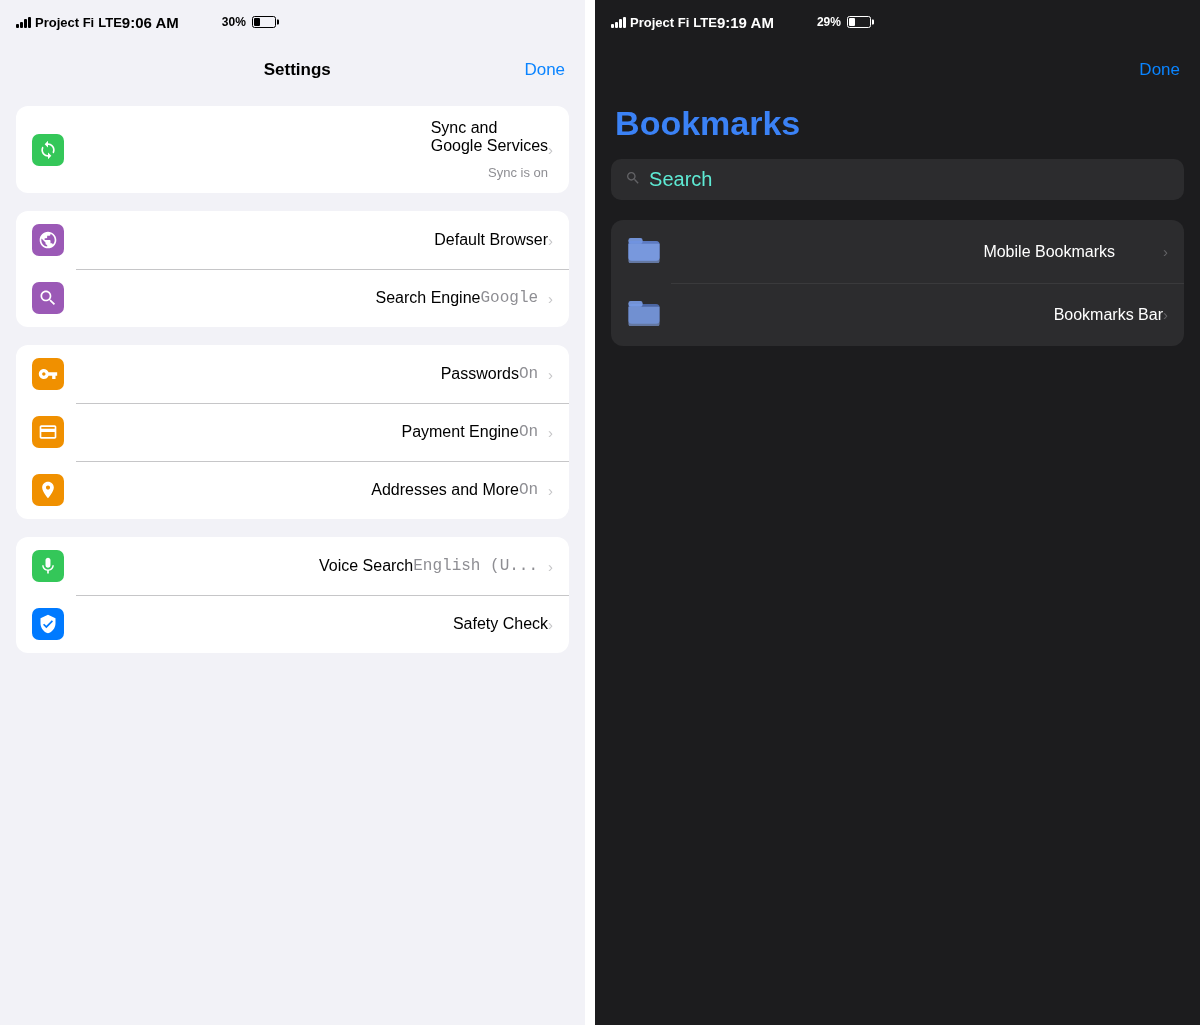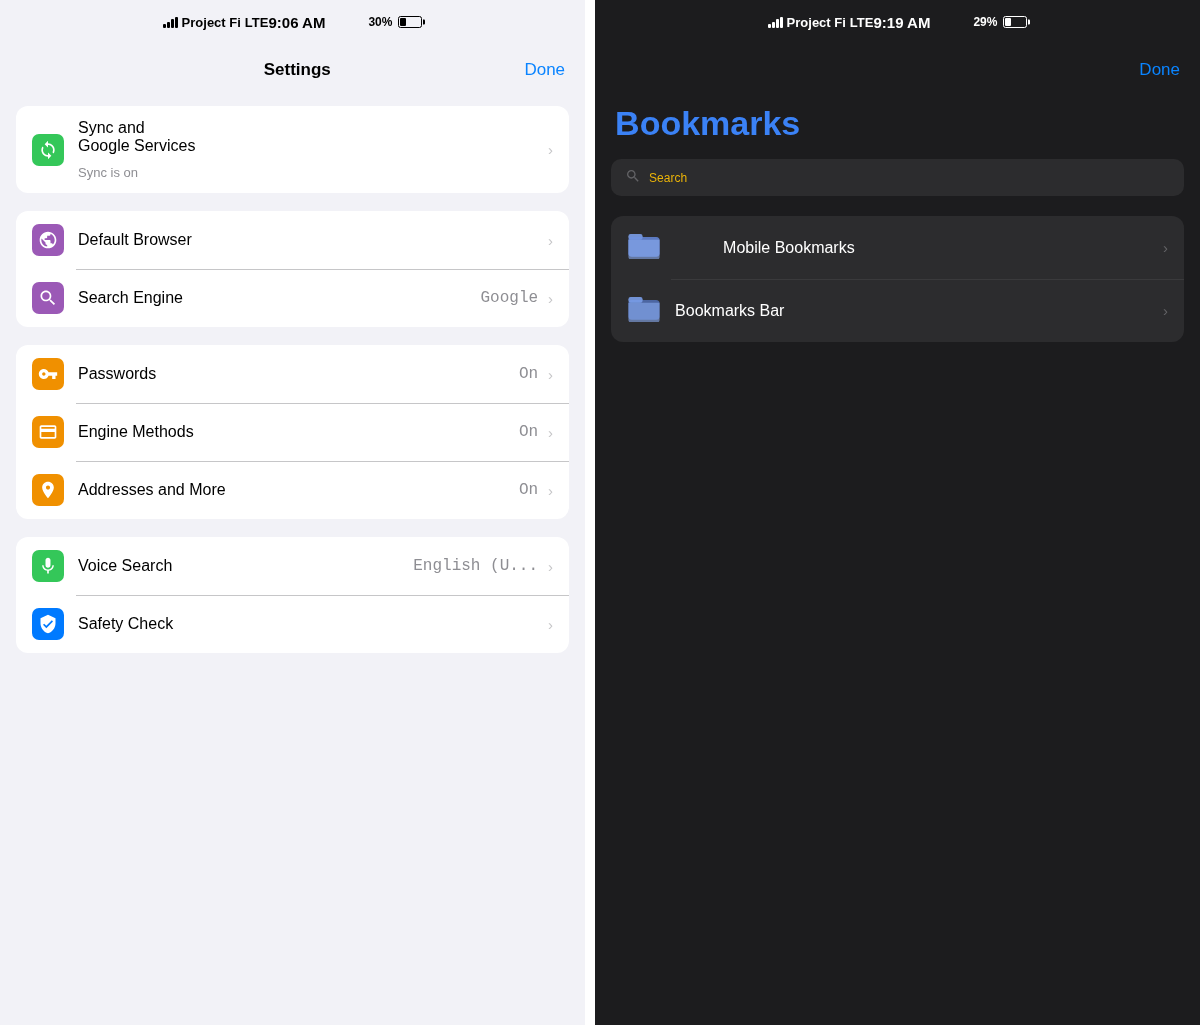--- a/index.html
+++ b/index.html
@@ -32,21 +32,21 @@
       display: flex;
       flex-direction: column;
       overflow: hidden;
     }
 
     
     .status-bar {
       height: 44px;
       display: flex;
       align-items: center;
-      justify-content: center;
+      justify-content: flex-start;
       padding: 12px 16px;
       font-size: 13px;
       font-weight: 600;
     }
 
     .left-panel .status-bar {
       background: #f2f2f7;
       color: #000;
     }
 
@@ -209,20 +209,21 @@
     .icon-green { background: #34c759; }
     .icon-purple { background: #9b59b6; }
     .icon-orange-dark { background: #f09000; }
     .icon-blue { background: #007aff; }
     .icon-green2 { background: #34c759; }
 
     .row-content {
       flex: 1;
       display: flex;
       flex-direction: column;
+      align-items: flex-end;
     }
 
     .row-title {
       font-size: 16px;
       color: #fff;
       font-weight: 400;
     }
 
     .left-panel .row-title {
       color: #000;
@@ -270,22 +271,22 @@
       padding: 9px 14px;
       gap: 8px;
     }
 
     .search-icon-unicode {
       color: #636366;
       font-size: 15px;
     }
 
     .search-placeholder {
-      color: #eab308;
-      font-size: 12px;
+      color: #5eead4;
+      font-size: 20px;
     }
 
     .folder-icon {
       font-size: 28px;
       margin-right: 14px;
     }
 
     
     .panel-divider {
       width: 10px;
@@ -388,21 +389,21 @@
           <span class="chevron" style="color:#c6c6c8;">›</span>
         </div>
       </div>
       <div class="settings-row">
         <div class="row-icon icon-orange-dark">
           <svg width="20" height="20" viewBox="0 0 24 24" fill="white">
             <path d="M20 4H4c-1.11 0-2 .89-2 2v12c0 1.11.89 2 2 2h16c1.11 0 2-.89 2-2V6c0-1.11-.89-2-2-2zm0 14H4v-6h16v6zm0-10H4V6h16v2z"></path>
           </svg>
         </div>
         <div class="row-content">
-          <span class="row-title" style="color:#000;">Engine Methods</span>
+          <span class="row-title" style="color:#000;">Payment Engine</span>
         </div>
         <div class="row-right">
           <span class="row-value">On</span>
           <span class="chevron" style="color:#c6c6c8;">›</span>
         </div>
       </div>
       <div class="settings-row">
         <div class="row-icon icon-orange-dark">
           <svg width="20" height="20" viewBox="0 0 24 24" fill="white">
             <path d="M12 2C8.13 2 5 5.13 5 9c0 5.25 7 13 7 13s7-7.75 7-13c0-3.87-3.13-7-7-7zm0 9.5c-1.38 0-2.5-1.12-2.5-2.5S10.62 6.5 12 6.5s2.5 1.12 2.5 2.5S13.38 11.5 12 11.5z"></path>

